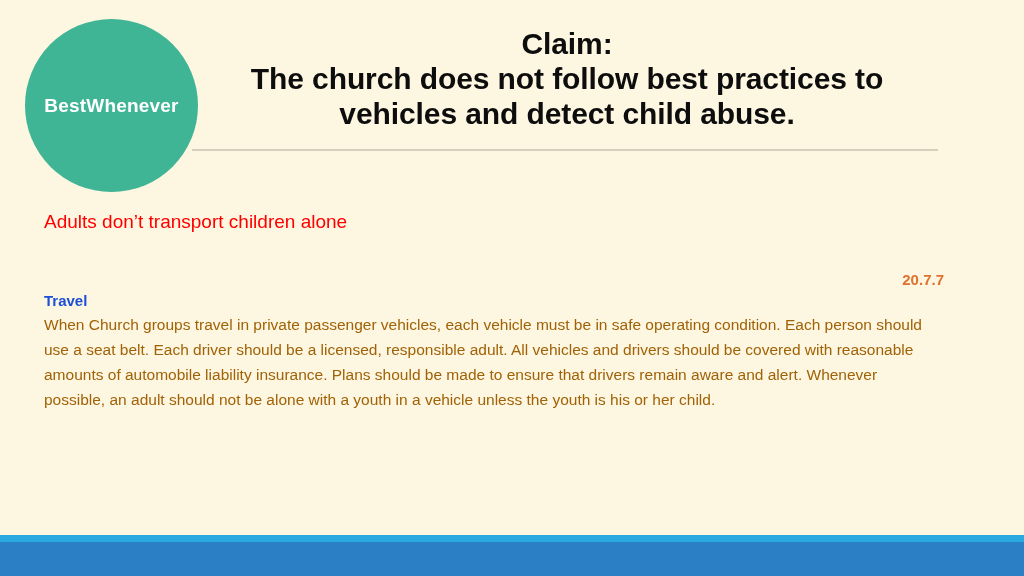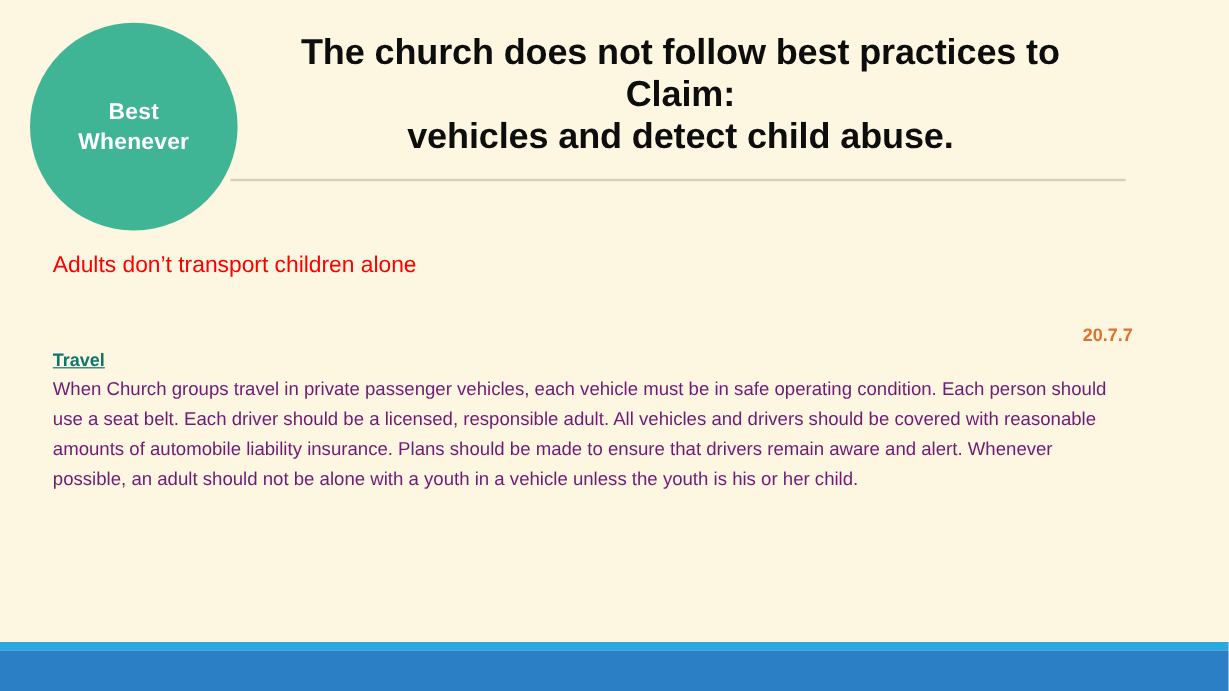--- a/index.html
+++ b/index.html
@@ -25,21 +25,21 @@
   
   .badge-circle {
     position: absolute;
     left: 25px;
     top: 19px;
     width: 173px;
     height: 173px;
     border-radius: 50%;
     background: #3fb596;
     display: flex;
-    flex-direction: column;
+    flex-direction: row;
     align-items: center;
     justify-content: center;
     z-index: 3;
   }
   .badge-line {
     color: #ffffff;
     font-weight: bold;
     font-size: 19px;
     line-height: 25px;
     letter-spacing: 0.2px;
@@ -98,29 +98,28 @@
   }
   .ref-number {
     color: #e0722f;
     font-weight: bold;
     font-size: 15px;
     line-height: 19px;
     margin: 0 0 2px 0;
     text-align: right;
   }
   .ref-title {
-    color: #0f766e;
+    color: #1d4ed8;
     font-weight: bold;
     font-size: 15px;
     line-height: 20px;
     margin: 0 0 1px 0;
-    text-decoration: underline;
   }
   .ref-body {
-    color: #701a75;
+    color: #a16207;
     font-size: 15.5px;
     line-height: 25px;
     margin: 0;
     width: 880px;
   }
 
   
   .bar-light {
     position: absolute;
     left: 0;
@@ -144,22 +143,22 @@
 <body>
 
 <div class="slide">
 
   <div class="badge-circle">
     <div class="badge-line">Best</div>
     <div class="badge-line">Whenever</div>
   </div>
 
   <div class="title-block">
+    <div class="title-line">Claim:</div>
     <div class="title-line">The church does not follow best practices to</div>
-    <div class="title-line">Claim:</div>
     <div class="title-line">vehicles and detect child abuse.</div>
   </div>
 
   <div class="title-rule"></div>
 
   <div class="content">
     <p class="practice-heading">Adults don’t transport children alone</p>
     <p class="ref-number">20.7.7</p>
     <p class="ref-title">Travel</p>
     <p class="ref-body">When Church groups travel in private passenger vehicles, each vehicle must be in safe operating condition. Each person should use a seat belt. Each driver should be a licensed, responsible adult. All vehicles and drivers should be covered with reasonable amounts of automobile liability insurance. Plans should be made to ensure that drivers remain aware and alert. Whenever possible, an adult should not be alone with a youth in a vehicle unless the youth is his or her child.</p>

